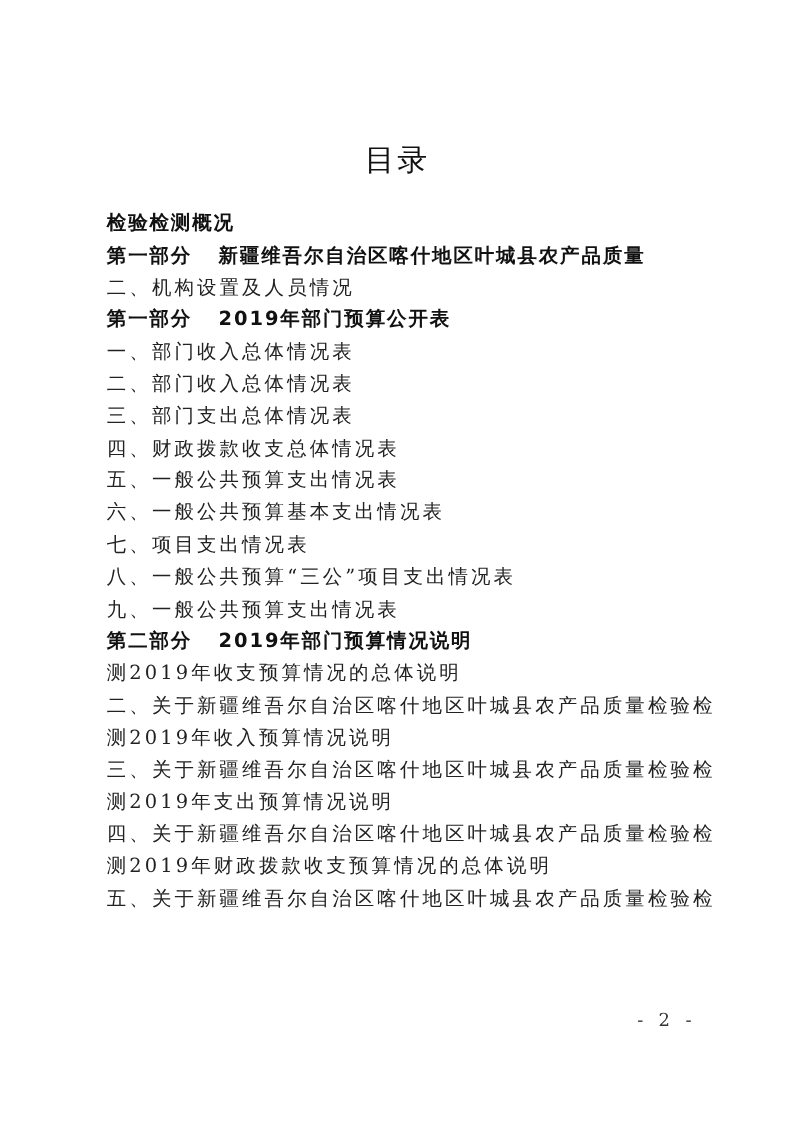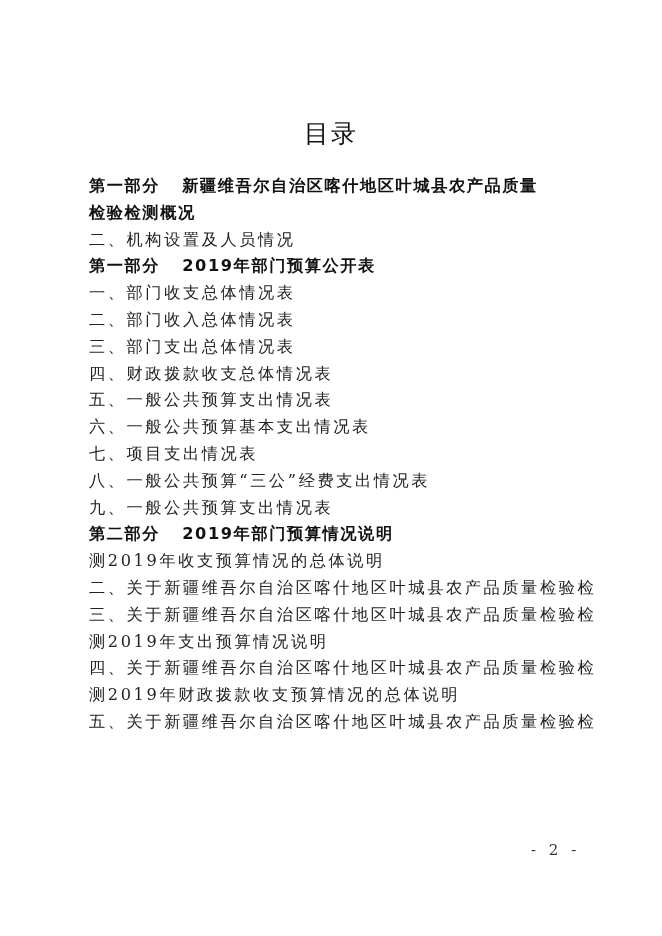--- a/index.html
+++ b/index.html
@@ -59,44 +59,45 @@
       color: #333;
     }
   </style>
 </head>
 <body>
 
 <div class="page-title">目录</div>
 
 <div class="toc">
 
+  <div class="toc-line bold">检验检测概况</div>
   <div class="toc-line bold">
     <span>第一部分</span><span class="gap"></span><span>新疆维吾尔自治区喀什地区叶城县农产品质量</span>
   </div>
-  <div class="toc-line bold">检验检测概况</div>
   <div class="toc-line">二、机构设置及人员情况</div>
 
   <div class="toc-line bold">
     <span>第一部分</span><span class="gap"></span><span>2019年部门预算公开表</span>
   </div>
-  <div class="toc-line">一、部门收支总体情况表</div>
+  <div class="toc-line">一、部门收入总体情况表</div>
   <div class="toc-line">二、部门收入总体情况表</div>
   <div class="toc-line">三、部门支出总体情况表</div>
   <div class="toc-line">四、财政拨款收支总体情况表</div>
   <div class="toc-line">五、一般公共预算支出情况表</div>
   <div class="toc-line">六、一般公共预算基本支出情况表</div>
   <div class="toc-line">七、项目支出情况表</div>
-  <div class="toc-line">八、一般公共预算“三公”经费支出情况表</div>
+  <div class="toc-line">八、一般公共预算“三公”项目支出情况表</div>
   <div class="toc-line">九、一般公共预算支出情况表</div>
 
   <div class="toc-line bold">
     <span>第二部分</span><span class="gap"></span><span>2019年部门预算情况说明</span>
   </div>
   <div class="toc-line">测2019年收支预算情况的总体说明</div>
   <div class="toc-line">二、关于新疆维吾尔自治区喀什地区叶城县农产品质量检验检</div>
+  <div class="toc-line">测2019年收入预算情况说明</div>
   <div class="toc-line">三、关于新疆维吾尔自治区喀什地区叶城县农产品质量检验检</div>
   <div class="toc-line">测2019年支出预算情况说明</div>
   <div class="toc-line">四、关于新疆维吾尔自治区喀什地区叶城县农产品质量检验检</div>
   <div class="toc-line">测2019年财政拨款收支预算情况的总体说明</div>
   <div class="toc-line">五、关于新疆维吾尔自治区喀什地区叶城县农产品质量检验检</div>
 </div>
 
 <div class="page-number">- 2 -</div>
 
 </body></html>

